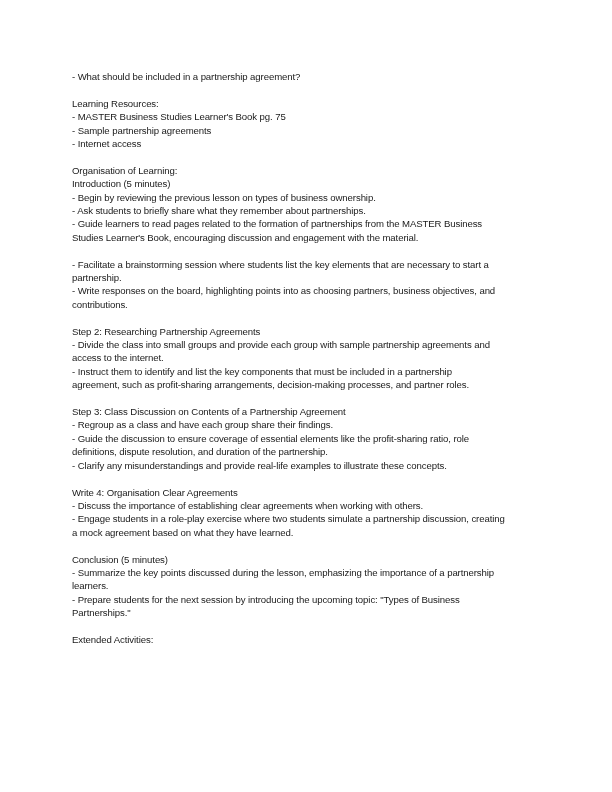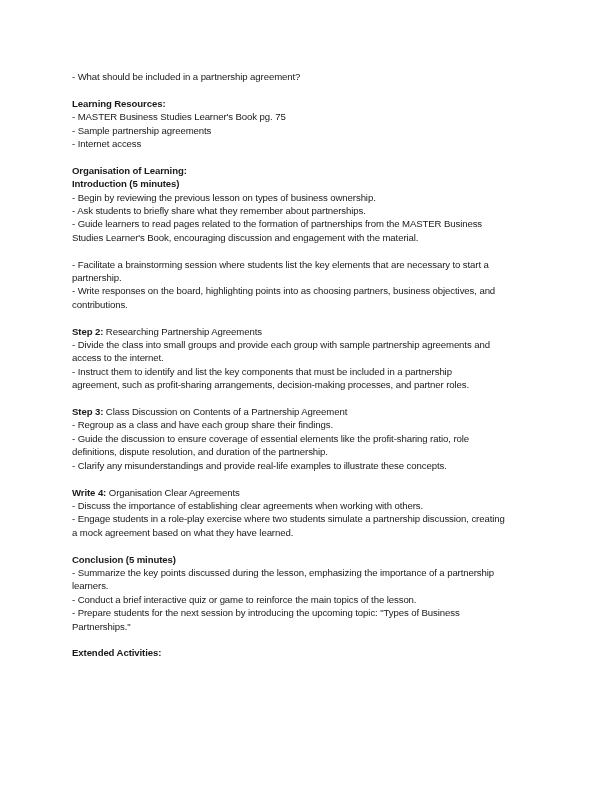--- a/index.html
+++ b/index.html
@@ -5,21 +5,21 @@
   html, body { margin: 0; padding: 0; background: #ffffff; }
   body { width: 612px; height: 792px; position: relative; overflow: hidden; }
   .page {
     position: absolute; left: 72px; top: 70px; width: 470px;
     font-family: "Liberation Sans", sans-serif;
     font-size: 9.6px; line-height: 13.4px; color: #1a1a1a;
     letter-spacing: -0.1px;
   }
   .line { white-space: nowrap; }
   .gap { height: 13.4px; }
-  .b { font-weight: bold; }
+  .b { font-weight: normal; }
   p { margin: 0; }
 </style>
 </head>
 <body>
 
 <div class="page">
 
   <p class="line">- What should be included in a partnership agreement?</p>
   <div class="gap"></div>
 
@@ -75,20 +75,19 @@
       <p class="line">- Engage students in a role-play exercise where two students simulate a partnership discussion, creating</p>
       <p class="line">a mock agreement based on what they have learned.</p>
     </div>
   </div>
   <div class="gap"></div>
 
   <div>
     <p class="line b">Conclusion (5 minutes)</p>
     <p class="line">- Summarize the key points discussed during the lesson, emphasizing the importance of a partnership</p>
     <p class="line">learners.</p>
-    <p class="line">- Conduct a brief interactive quiz or game to reinforce the main topics of the lesson.</p>
     <p class="line">- Prepare students for the next session by introducing the upcoming topic: "Types of Business</p>
     <p class="line">Partnerships."</p>
   </div>
   <div class="gap"></div>
 
   <p class="line b">Extended Activities:</p>
 </div>
 
 </body></html>

